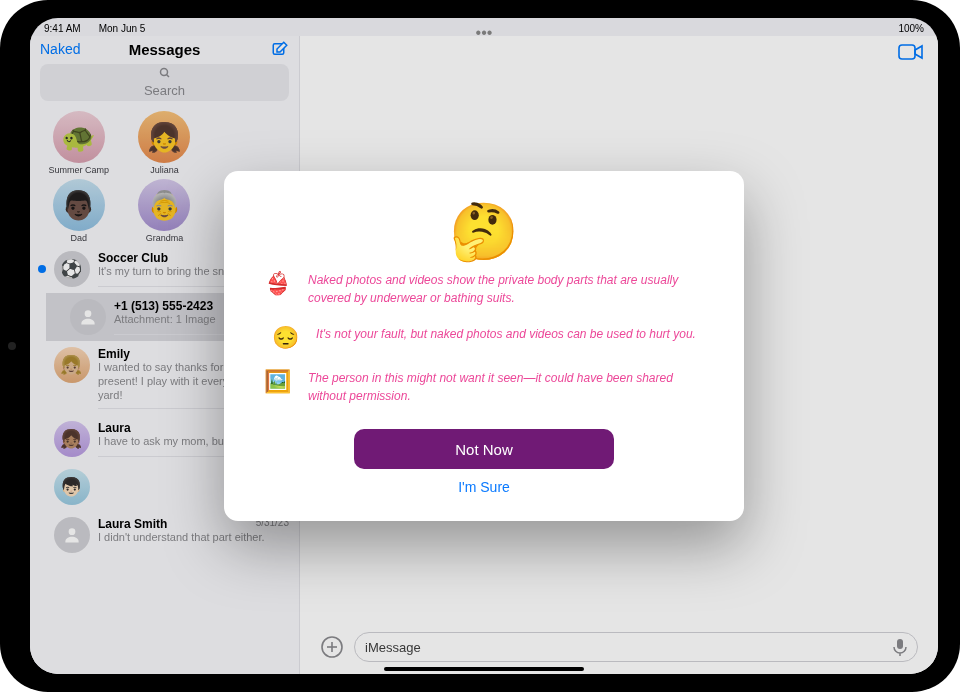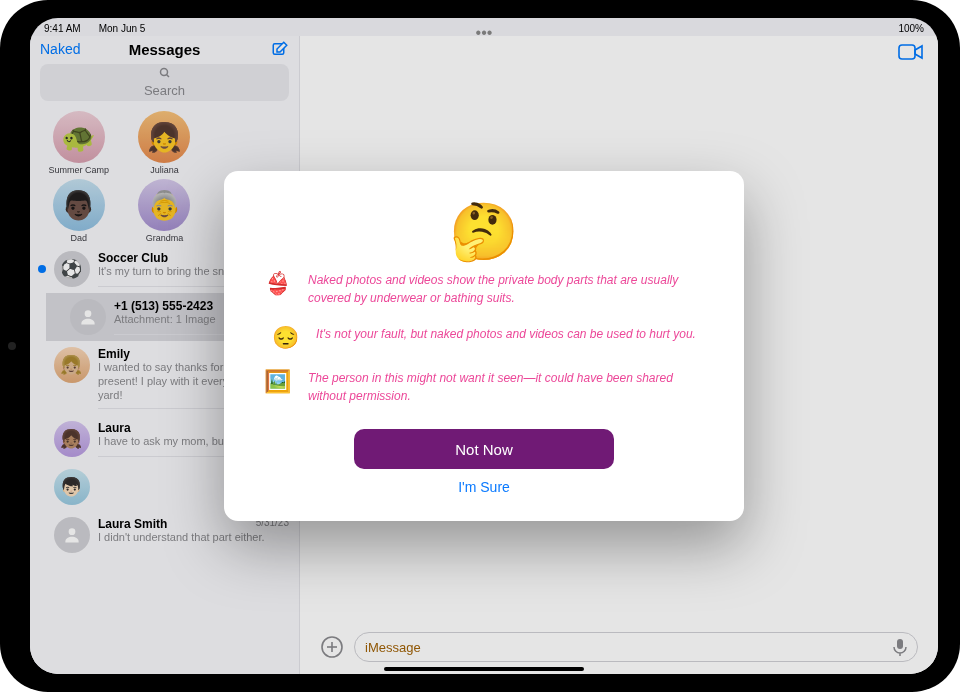--- a/index.html
+++ b/index.html
@@ -95,21 +95,21 @@
   .main-header{ height:32px; display:flex; align-items:center; justify-content:flex-end; padding:0 14px;}
   .video-icon{ color:#007aff; font-size:20px;}
   .composer {
     position:absolute; bottom:12px; left:20px; right:20px;
     display:flex; align-items:center; gap:10px;
   }
   .composer .plus{ color:#8a8a8e; font-size:22px;}
   .composer .field{
     flex:1; border:1px solid #d0d0d5; border-radius:18px; height:30px;
     display:flex; align-items:center; justify-content:space-between; padding:0 10px;
-    color:#a16207; font-size:13px; background:#fff;
+    color:#404040; font-size:13px; background:#fff;
   }
   .mic{color:#8a8a8e;font-size:16px;}
   .home-indicator{position:absolute;bottom:3px;left:50%;transform:translateX(-50%);width:200px;height:4px;background:#000;border-radius:3px;}
 
   
   .scrim { position:absolute; inset:0; background:rgba(0,0,0,0.10); }
   .modal {
     position:absolute; left:50%; top:50%; transform:translate(-50%, -50%);
     width: 520px; background:#fff; border-radius:14px;
     box-shadow: 0 25px 60px rgba(0,0,0,0.35);

